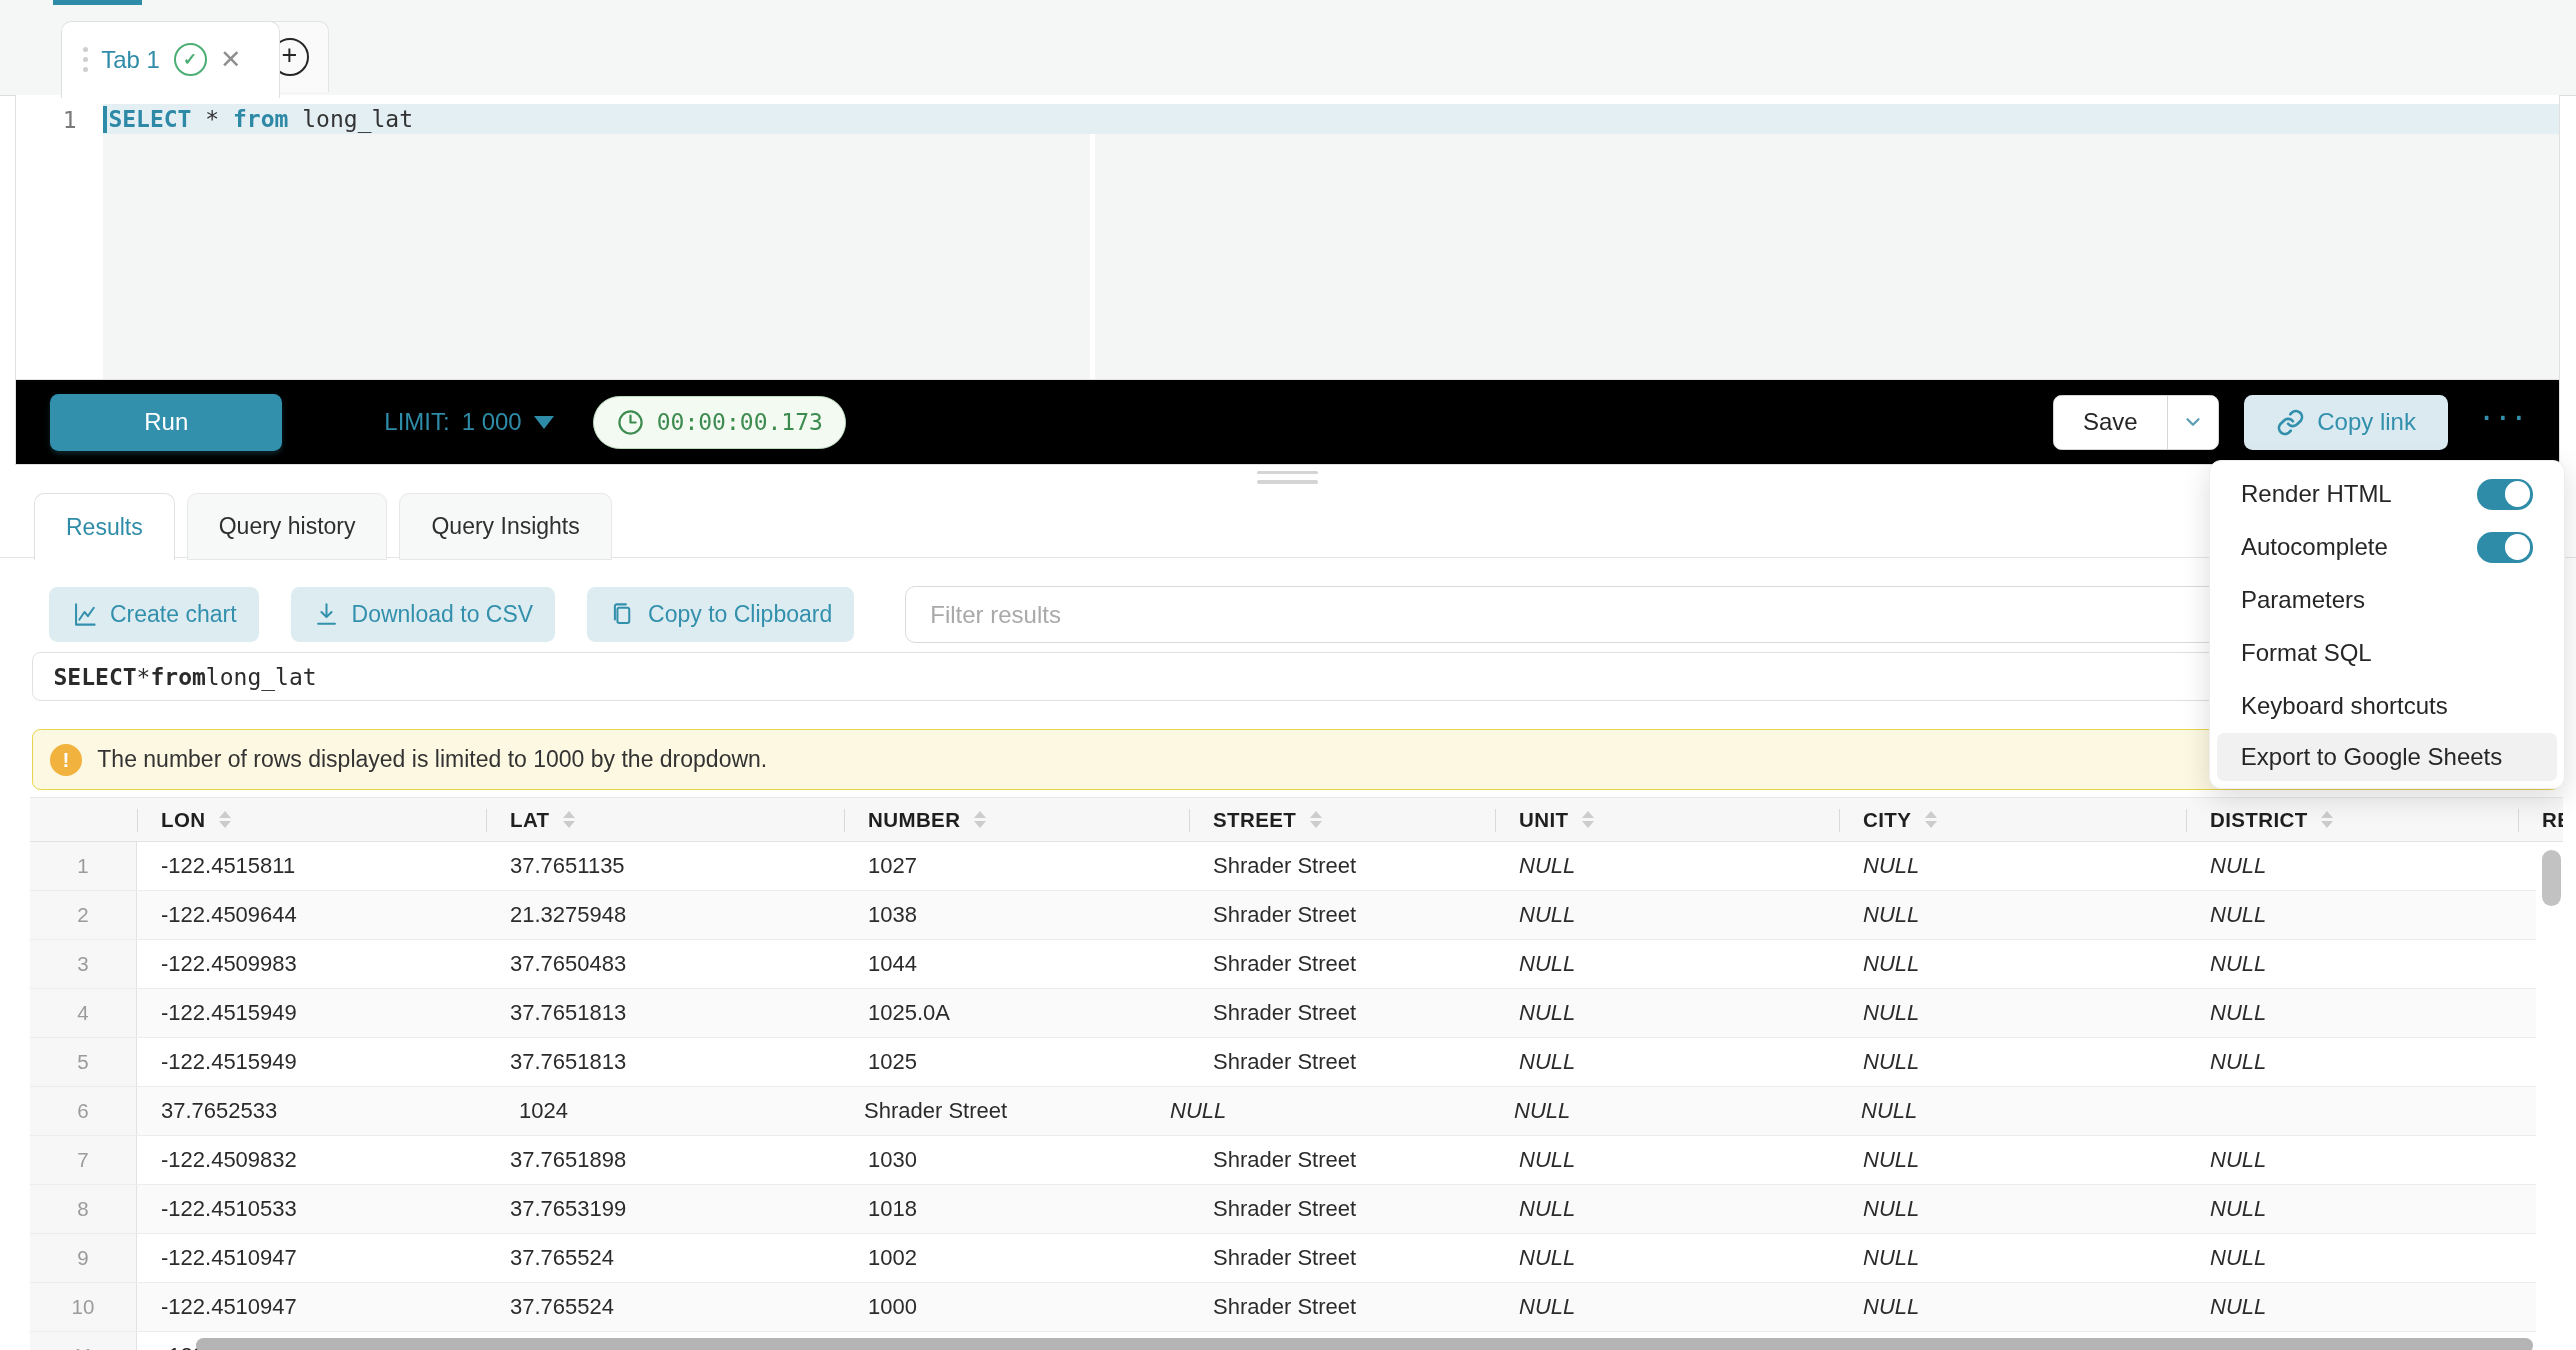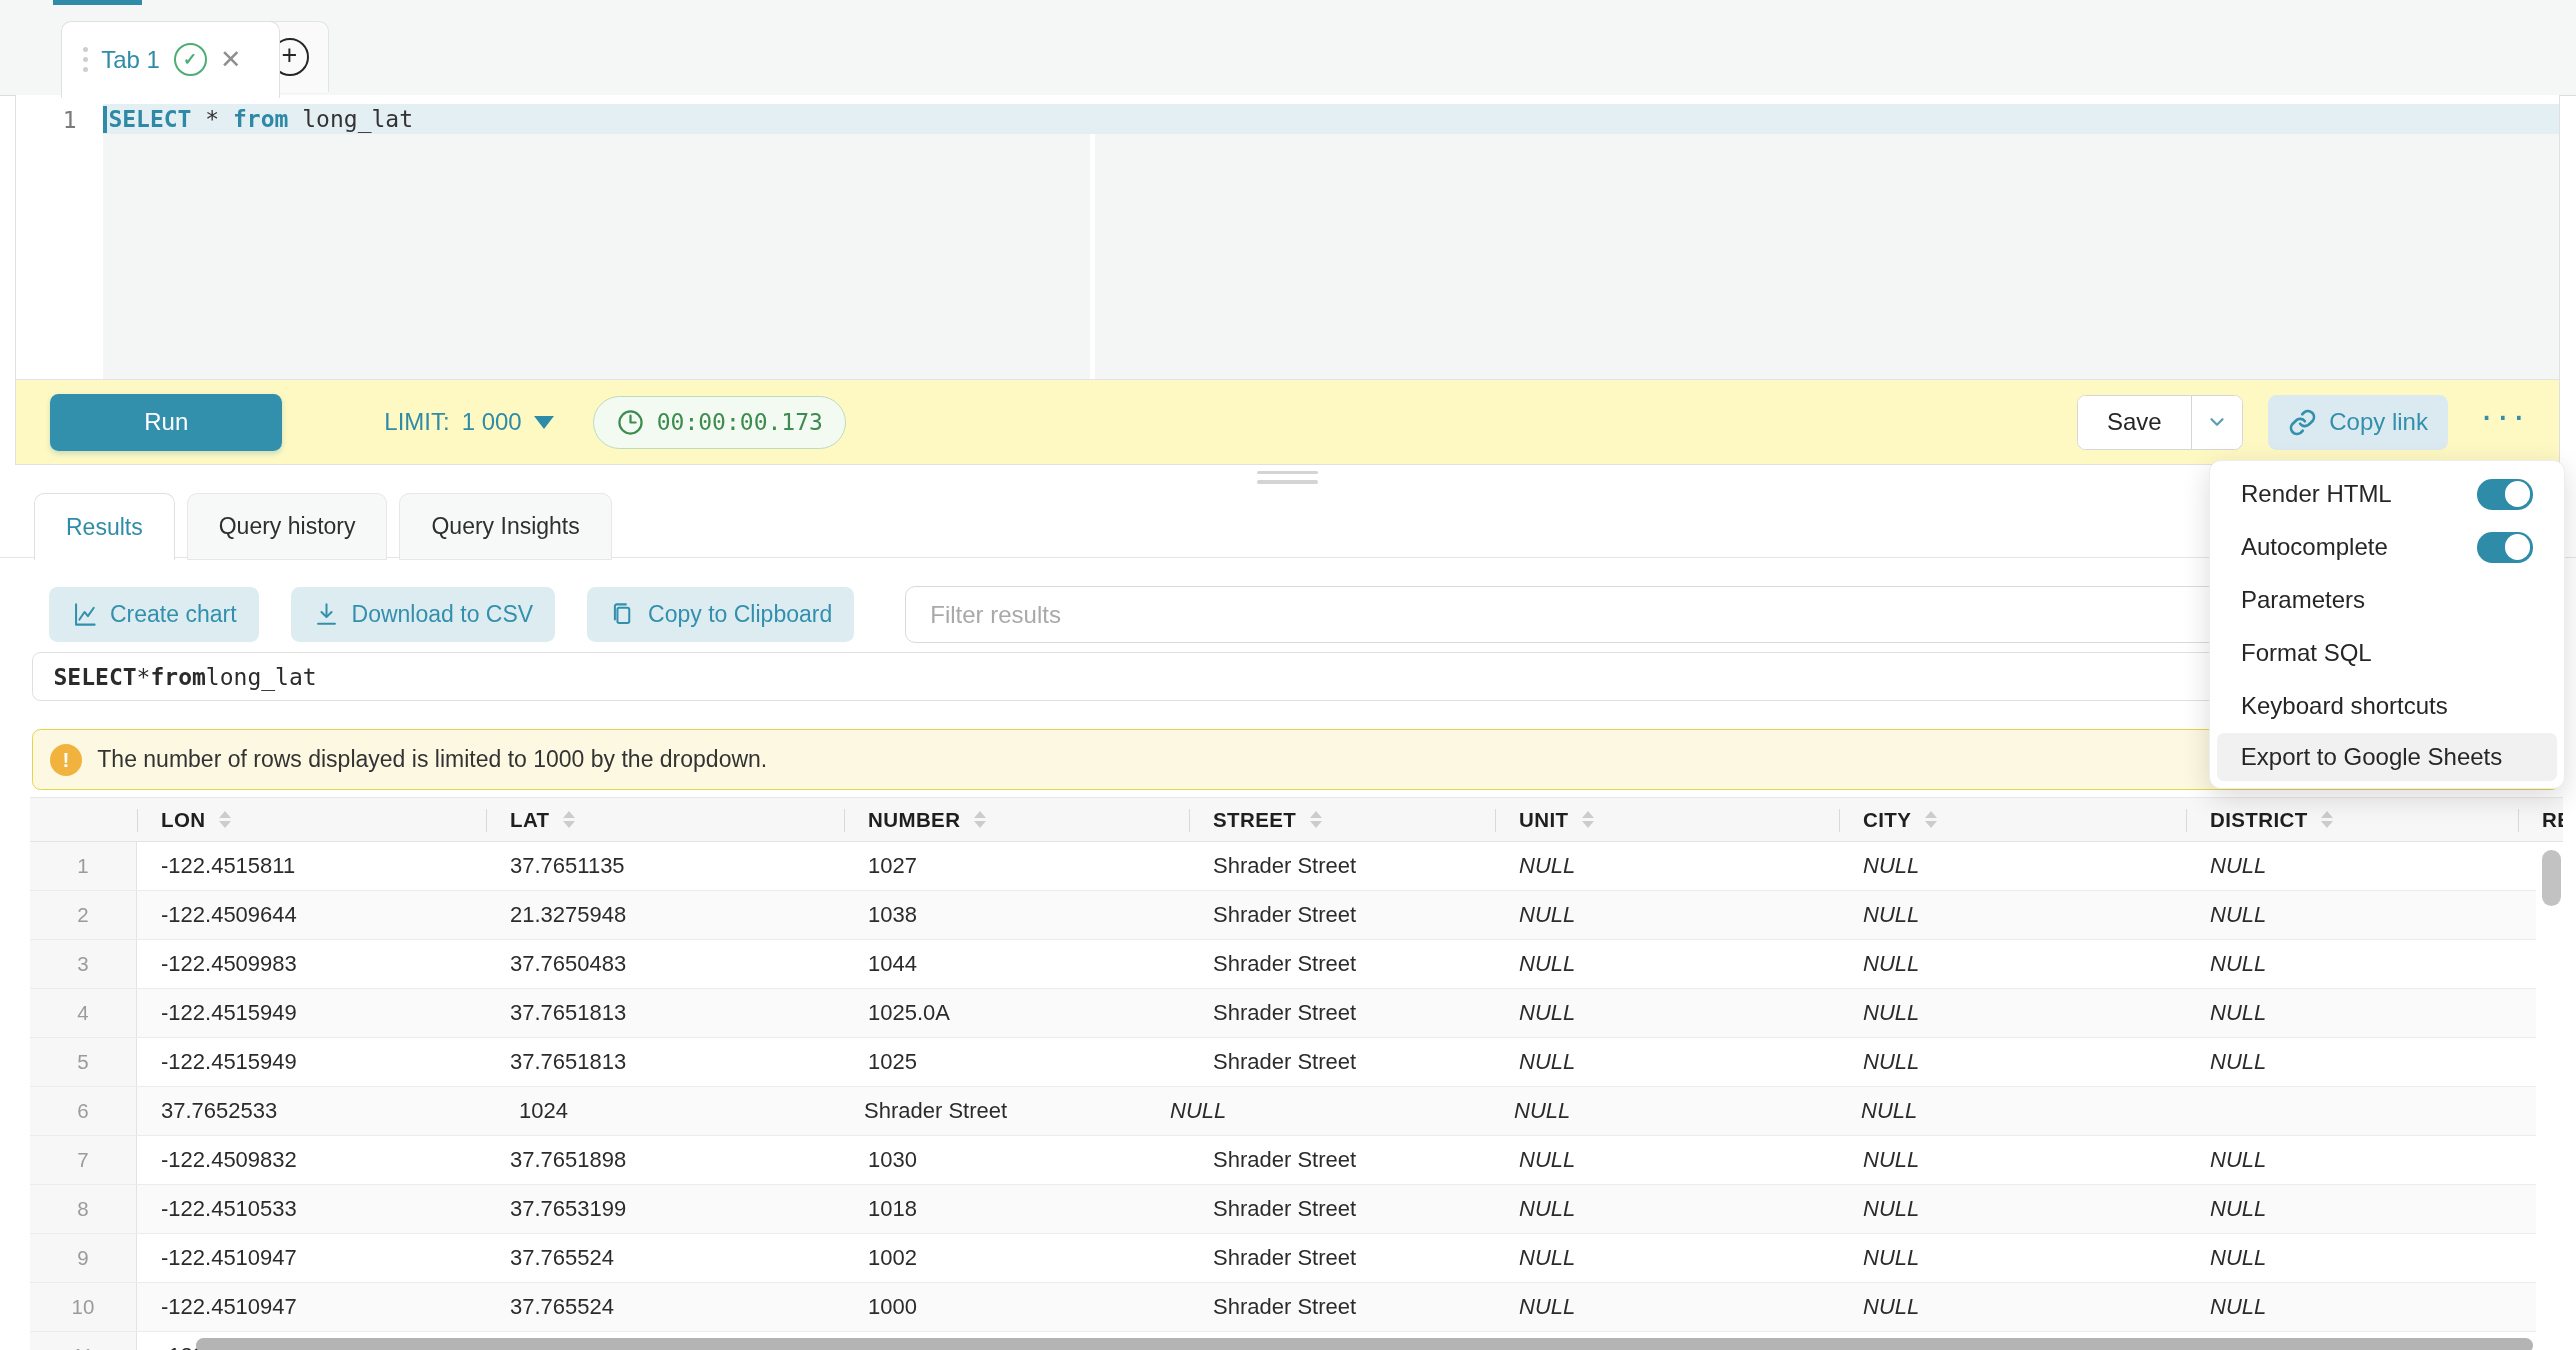--- a/index.html
+++ b/index.html
@@ -30,33 +30,33 @@
   #gutter{position:absolute;left:20.5px;top:0;width:66px;height:285px;background:#fff;text-align:center;}
   #gutter .ln{margin-top:12px;font-size:23px;color:#7a7a7a;}
   #codeline{position:absolute;left:87px;top:8.5px;right:0;height:31px;background:#e4eff4;display:flex;align-items:center;}
   .cursor{width:3.4px;height:27px;background:#2e8ca8;margin-right:1.7px;}
   .code{font-size:23px;color:#333;white-space:pre;}
   .kw{color:#2d89a6;font-weight:bold;}
   #editor-empty{position:absolute;left:87px;top:39px;right:0;bottom:0;background:#f4f5f5;}
   #editor-split{position:absolute;left:1074px;top:39px;width:5.1px;bottom:0;background:#fff;}
 
   
-  #run-row{position:absolute;left:0;right:0;bottom:0;height:84px;border-top:0.9px solid #e3e3e3;display:flex;align-items:center;background:#fef9c3;}
+  #run-row{position:absolute;left:0;right:0;bottom:0;height:84px;border-top:0.9px solid #e3e3e3;display:flex;align-items:center;background:#000000;}
   #run-btn{margin-left:34px;width:232px;height:57px;background:#3390ad;color:#fff;border:none;border-radius:8.5px;
       font-size:24px;font-family:inherit;box-shadow:0 2.6px 5.1px rgba(51,144,173,.25);cursor:pointer;}
   #limit-group{margin-left:102px;display:flex;align-items:center;gap:12px;color:#2e8ca8;font-size:24px;cursor:pointer;}
   .tri-down{width:0;height:0;border-left:10.2px solid transparent;border-right:10.2px solid transparent;border-top:13.6px solid #2e8ca8;}
   #timer{margin-left:39px;height:51px;border:1.7px solid #bcdcbe;background:#f2faf2;border-radius:27px;
       display:flex;align-items:center;gap:12px;padding:0 22px;color:#3d8b4f;font-size:23px;}
   #right-actions{margin-left:auto;margin-right:24px;display:flex;align-items:center;gap:25.6px;}
   #save-split{display:flex;height:53px;border:0.9px solid #d6d6d6;border-radius:8.5px;background:#fff;overflow:hidden;}
   #save-btn{border:none;background:#fff;font-family:inherit;font-size:24px;color:#262626;padding:0 29px;cursor:pointer;}
   #save-caret{border:none;background:#fff;border-left:0.9px solid #d6d6d6;width:51px;display:flex;align-items:center;justify-content:center;cursor:pointer;}
   #copylink-btn{display:flex;align-items:center;gap:12px;height:55px;border:none;border-radius:8.5px;background:#dbeaf0;
-      color:#3390ad;font-size:24px;font-family:inherit;padding:0 20px;cursor:pointer;}
+      color:#3390ad;font-size:24px;font-family:inherit;padding:0 32px;cursor:pointer;}
   #more-btn{border:none;background:none;color:#3390ad;font-size:38px;letter-spacing:3.4px;line-height:0;cursor:pointer;padding:0 6.8px 12px 6.8px;}
 
   
   #pane-handle{position:absolute;left:1257px;top:471px;width:61px;cursor:row-resize;z-index:2;}
   #pane-handle i{display:block;height:3.4px;background:#d4d4d4;margin-bottom:6px;border-radius:1.7px;}
 
   
   #results-panel{position:absolute;left:0;top:557px;right:0;bottom:0;background:#fff;border-top:0.9px solid #e5e5e5;z-index:1;}
   #results-tabs{position:absolute;left:34px;top:493px;display:flex;z-index:2;}
   .rtab{height:65px;display:flex;align-items:center;padding:0 31px;font-size:23px;border-radius:10.2px 10.2px 0 0;margin-right:12px;cursor:pointer;}

